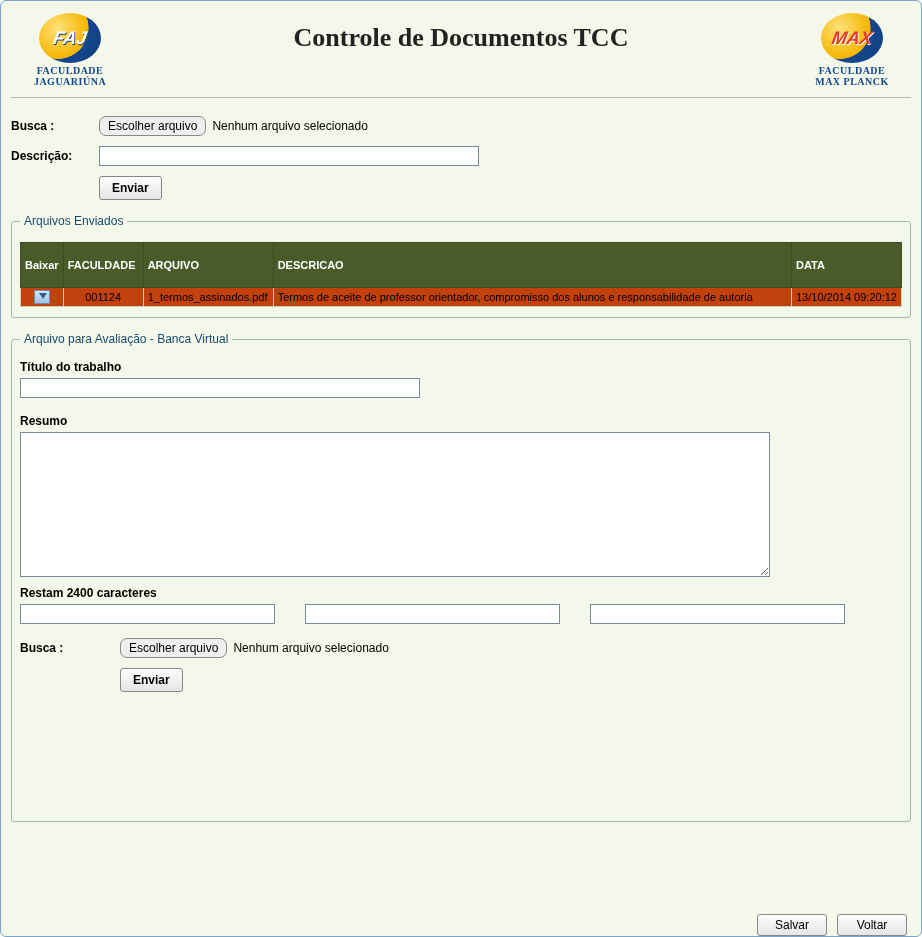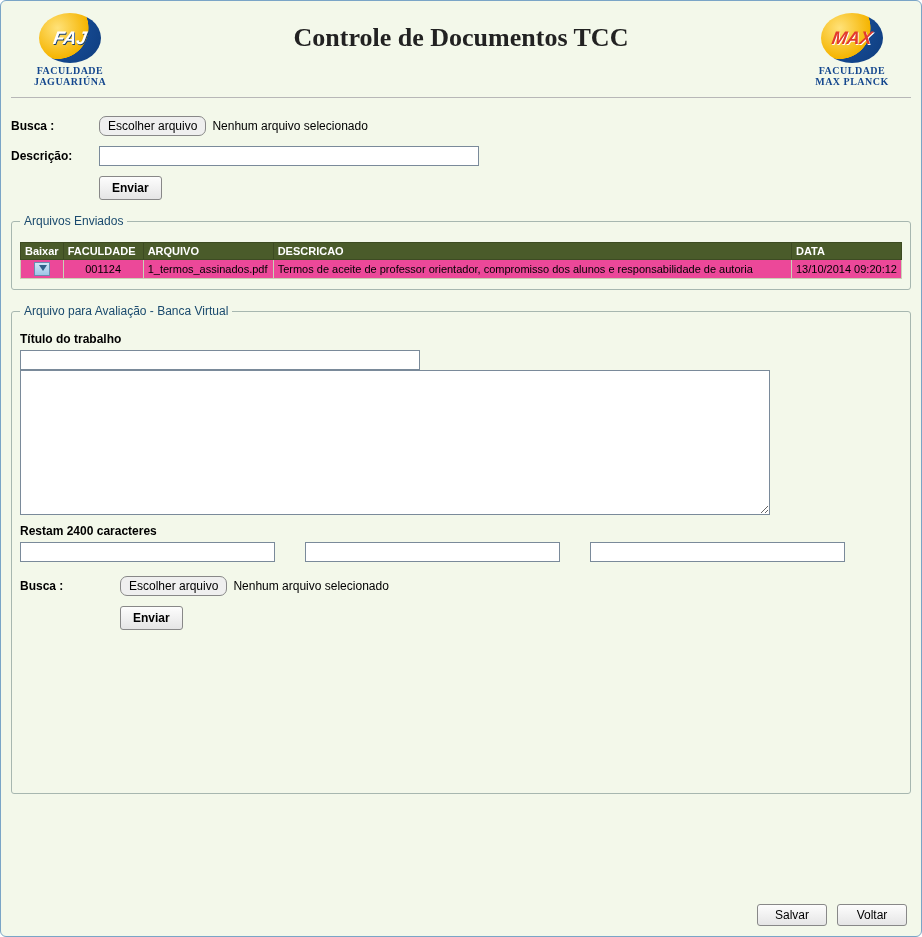--- a/index.html
+++ b/index.html
@@ -148,26 +148,26 @@
   }
   table.data {
     width: 100%;
     border-collapse: collapse;
     font-size: 11px;
   }
   table.data th {
     background: #4a5b2a;
     color: #fff;
     text-align: left;
-    padding: 2px 4px;
+    padding: 16px 4px;
     font-weight: bold;
     border: 1px solid #3d4b22;
   }
   table.data td {
-    background: #ec4899;
+    background: #c2410c;
     border: 1px solid #c9d2b5;
     padding: 2px 4px;
     vertical-align: middle;
   }
   .download-icon {
     width: 16px; height: 14px;
     display: inline-block;
     background: linear-gradient(#cfe5f7, #9ec7e8);
     border: 1px solid #6a8db1;
     position: relative;
@@ -207,21 +207,21 @@
     display: flex;
     gap: 30px;
     margin-top: 4px;
   }
   .keywords-row input {
     width: 255px;
   }
   .footer-buttons {
     position: absolute;
     right: 14px;
-    bottom: 10px;
+    bottom: 0;
     display: flex;
     gap: 10px;
   }
   .footer-buttons .btn { min-width: 70px; font-weight: normal; padding: 3px 14px; }
 </style>
 </head>
 <body>
 
 <div class="panel">
 
@@ -286,20 +286,21 @@
       </tbody>
     </table>
   </fieldset>
 
   <fieldset class="group" style="padding-bottom:40px; height:490px;">
     <legend>Arquivo para Avaliação - Banca Virtual</legend>
 
     <label class="field-label" style="margin-top:0">Título do trabalho</label>
     <input type="text" class="text-input" style="width: 400px;" value="">
 
+    <label class="field-label" style="margin-top:16px">Resumo</label>
     <textarea class="resumo" style=""></textarea>
 
     <div class="counter">Restam 2400 caracteres</div>
 
     <div class="keywords-row">
       <input type="text" class="text-input" value="" style="">
       <input type="text" class="text-input" value="" style="">
       <input type="text" class="text-input" value="" style="">
     </div>
 

